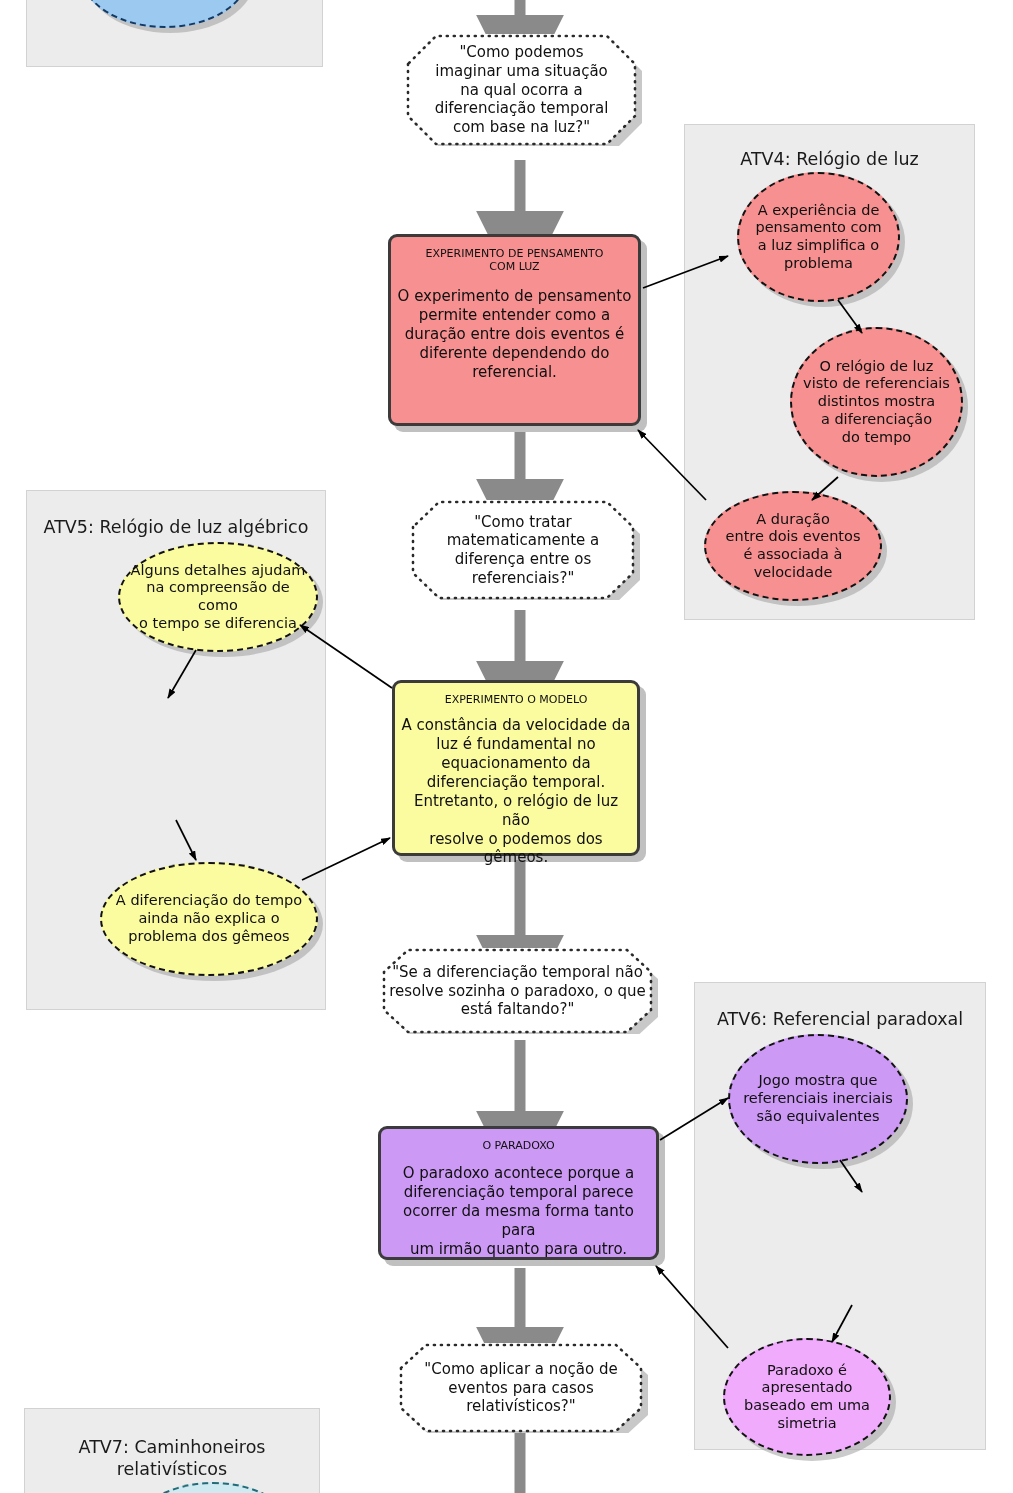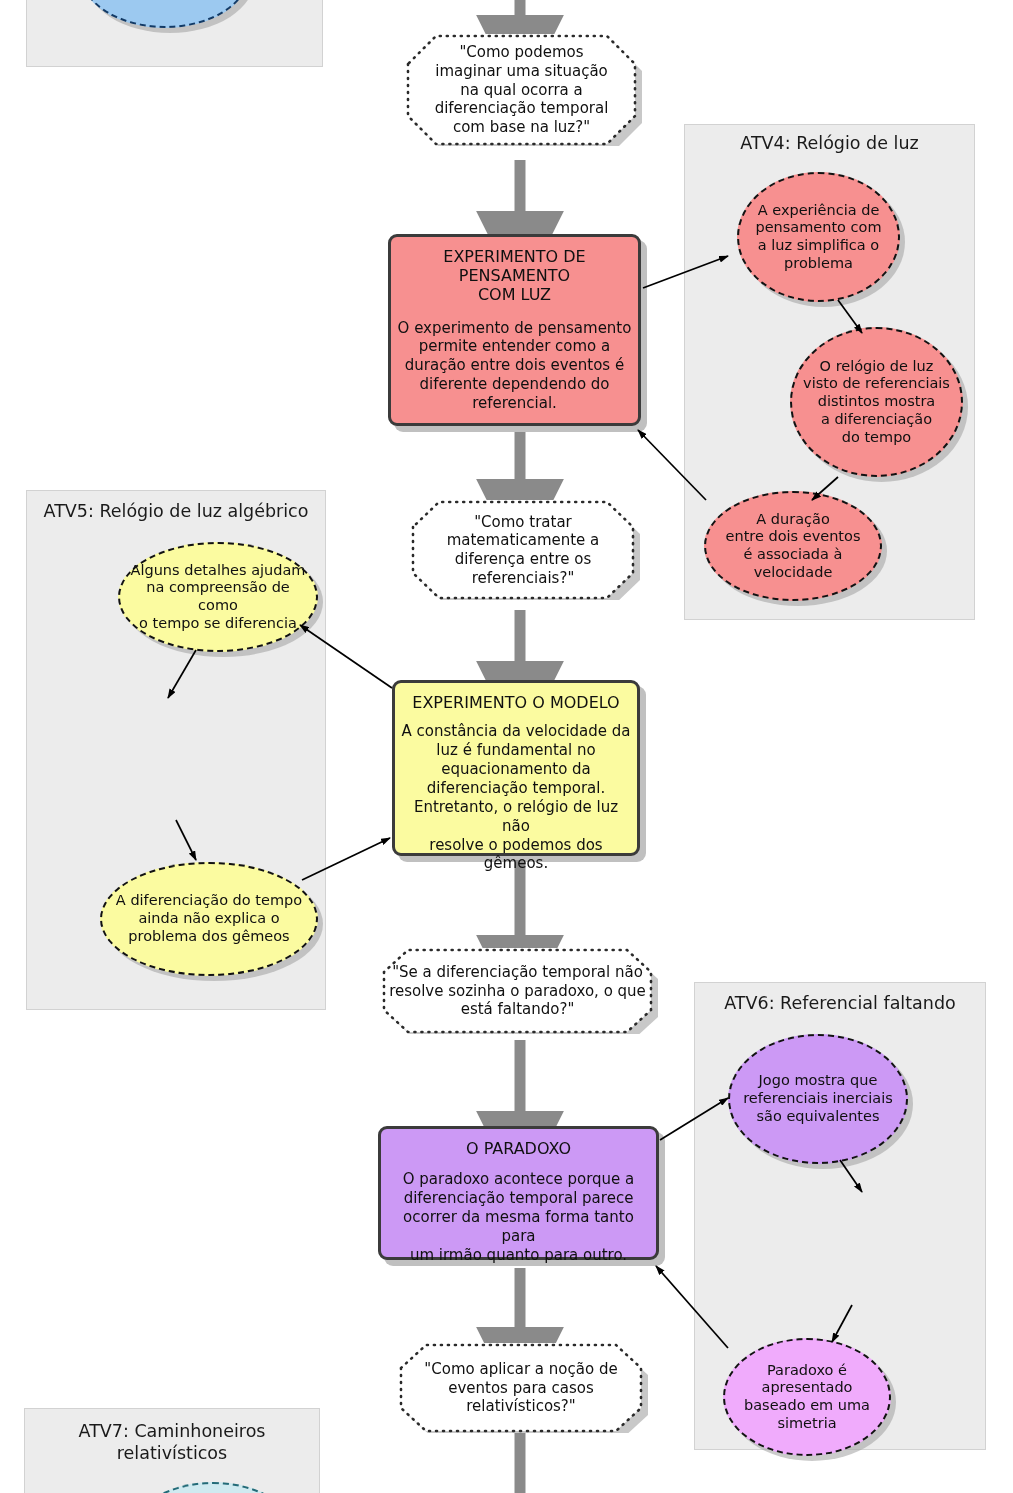--- a/index.html
+++ b/index.html
@@ -25,20 +25,21 @@
   }
   .cluster-title {
     position: absolute;
     left: 0;
     right: 0;
     text-align: center;
     font-size: 17.5px;
     color: #1a1a1a;
     line-height: 1.25;
     white-space: pre-line;
+    margin-top: 16px;
   }
 
   
   .ellipse {
     position: absolute;
     border-radius: 50%;
     border: 2px dashed #111111;
     box-sizing: border-box;
     box-shadow: 5px 5px 0 rgba(160,160,160,0.55);
     display: flex;
@@ -61,21 +62,21 @@
     border-radius: 9px;
     box-sizing: border-box;
     box-shadow: 6px 6px 0 rgba(150,150,150,0.6);
     display: flex;
     flex-direction: column;
     align-items: center;
     padding: 10px 4px 8px 4px;
   }
   .mainbox .title {
     text-align: center;
-    font-size: 16px;
+    font-size: 11px;
     line-height: 1.2;
     color: #101010;
     white-space: pre-line;
   }
   .mainbox .body {
     margin-top: 14px;
     text-align: center;
     font-size: 15px;
     line-height: 1.26;
     color: #101010;
@@ -131,21 +132,21 @@
 
   <div class="cluster" style="left:684px; top:124px; width:291px; height:496px;">
     <div class="cluster-title" style="top:8px;">ATV4: Relógio de luz</div>
   </div>
 
   <div class="cluster" style="left:26px; top:490px; width:300px; height:520px;">
     <div class="cluster-title" style="top:10px;">ATV5: Relógio de luz algébrico</div>
   </div>
 
   <div class="cluster" style="left:694px; top:982px; width:292px; height:468px;">
-    <div class="cluster-title" style="top:10px;">ATV6: Referencial faltando</div>
+    <div class="cluster-title" style="top:10px;">ATV6: Referencial paradoxal</div>
   </div>
 
   <div class="cluster" style="left:24px; top:1408px; width:296px; height:200px;">
     <div class="cluster-title" style="top:12px;">ATV7: Caminhoneiros
 relativísticos</div>
   </div>
 
   <svg id="edges-under">
     <defs>
       <marker id="fatArrow" markerWidth="9" markerHeight="8" refX="1.2" refY="4" orient="auto" markerUnits="strokeWidth">

